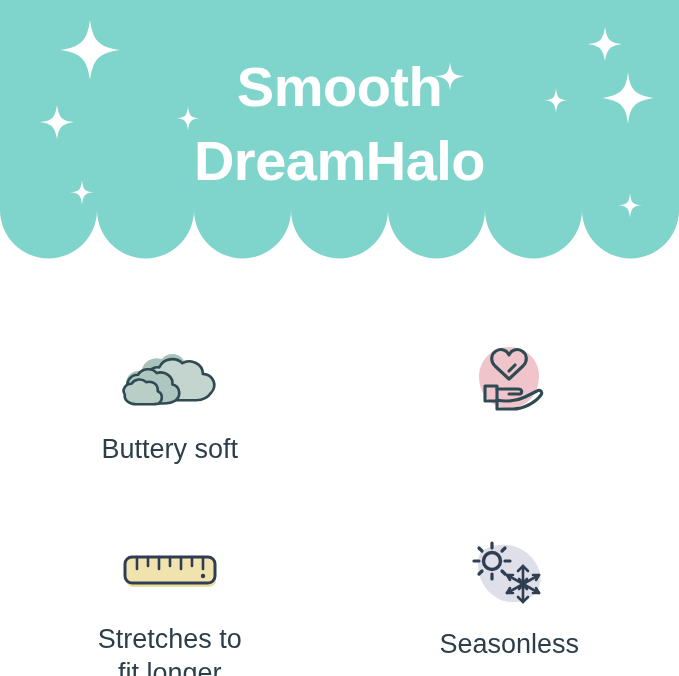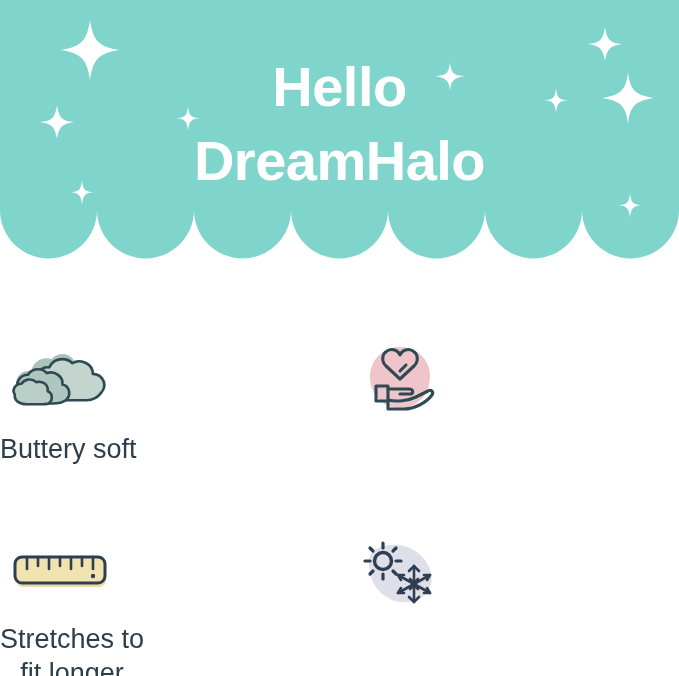--- a/index.html
+++ b/index.html
@@ -57,21 +57,21 @@
     left: 0;
     top: 300px;
     width: 679px;
     display: grid;
     grid-template-columns: 1fr 1fr;
     grid-template-rows: 195px 195px;
   }
   .feature {
     display: flex;
     flex-direction: column;
-    align-items: flex-start;
+    align-items: center;
     justify-content: flex-start;
     padding-top: 42px;
   }
   .feature-icon {
     width: 120px;
     height: 72px;
     display: flex;
     align-items: center;
     justify-content: center;
   }
@@ -120,21 +120,21 @@
         <path d="M605,27 C607,40 610,43 622,44 C610,46 607,49 605,61 C603,49 600,46 588,44 C600,43 603,40 605,27 Z"></path>
 
         <path d="M556,88 C557,98 559,100 568,100 C559,101 557,103 556,113 C555,103 553,101 544,100 C553,100 555,98 556,88 Z"></path>
 
         <path d="M628,72 C630,90 635,95 654,98 C635,101 630,106 628,124 C626,106 621,101 602,98 C621,95 626,90 628,72 Z"></path>
 
         <path d="M630,193 C631,203 633,205 642,205 C633,206 631,208 630,218 C629,208 627,206 618,205 C627,205 629,203 630,193 Z"></path>
       </g>
     </svg>
 
-    <div id="hero-title">Hello
+    <div id="hero-title">Smooth
 DreamHalo</div>
   </div>
 
   <div id="features">
 
     <div class="feature">
       <div class="feature-icon">
         <svg width="146" height="70" viewBox="0 0 146 70">
           <g fill="#A8C3BA" stroke="#2F4A52" stroke-width="3.2" stroke-linejoin="round" stroke-linecap="round">
 
@@ -237,16 +237,17 @@
             <path d="M40,36 L46,36 M40,36 L43,41"></path>
             <path d="M72,54 L66,54 M72,54 L69,49"></path>
             <path d="M72,36 L66,36 M72,36 L69,41"></path>
             <path d="M40,54 L46,54 M40,54 L43,49"></path>
 
             <path d="M52,40 L56,44 L60,40"></path>
             <path d="M52,50 L56,46 L60,50"></path>
           </g>
         </svg>
       </div>
+      <div class="feature-label">Seasonless</div>
     </div>
 
   </div>
 </div>
 
 </body></html>

